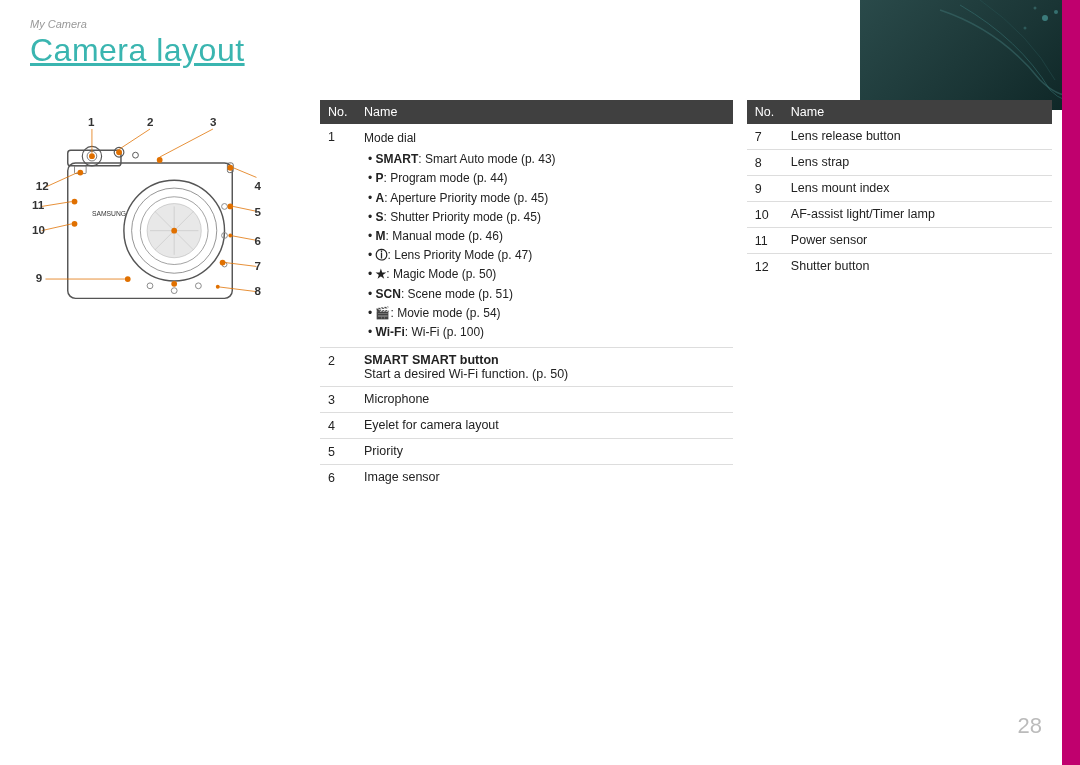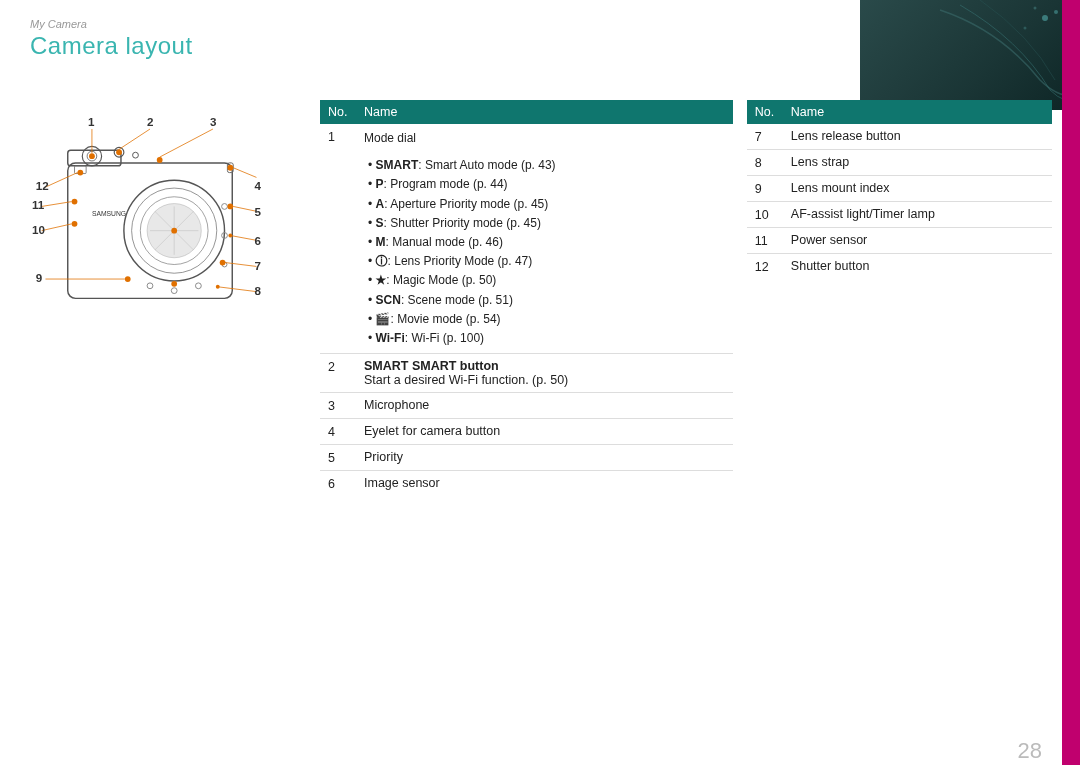--- a/index.html
+++ b/index.html
@@ -44,31 +44,32 @@
       color: #999;
       z-index: 5;
       font-style: italic;
     }
 
     
     .page-title {
       position: absolute;
       top: 32px;
       left: 30px;
-      font-size: 24px;
+      font-size: 32px;
       font-weight: 300;
       color: #3ab5b0;
       z-index: 5;
       letter-spacing: 0.5px;
+      text-decoration: underline;
     }
 
     
     .page-number {
       position: absolute;
-      bottom: 1px;
+      bottom: 26px;
       right: 38px;
       font-size: 22px;
       color: #bbb;
       z-index: 5;
     }
 
     
     .content-area {
       position: absolute;
       top: 100px;
@@ -103,21 +104,21 @@
       flex: 0.85;
     }
 
     table {
       width: 100%;
       border-collapse: collapse;
       font-size: 12.5px;
     }
 
     thead th {
-      background: #0f766e;
+      background: #404040;
       color: white;
       padding: 5px 8px;
       text-align: left;
       font-weight: normal;
       font-size: 12.5px;
     }
 
     thead th.col-no {
       width: 36px;
     }
@@ -142,21 +143,21 @@
       padding-top: 6px;
     }
 
     .mode-dial-content {
       font-size: 12px;
       line-height: 1.6;
     }
 
     .mode-dial-content .title {
       display: block;
-      margin-bottom: 8px;
+      margin-bottom: 2px;
     }
 
     .mode-dial-content .bullet {
       display: block;
       padding-left: 4px;
     }
 
     
     .camera-svg {
       width: 260px;
@@ -322,21 +323,21 @@
             <tr>
               <td class="no-cell">2</td>
               <td><span><strong>SMART SMART button</strong></span><br><span>Start a desired Wi-Fi function. (p. 50)</span></td>
             </tr>
             <tr>
               <td class="no-cell">3</td>
               <td><span>Microphone</span></td>
             </tr>
             <tr>
               <td class="no-cell">4</td>
-              <td><span>Eyelet for camera button</span></td>
+              <td><span>Eyelet for camera layout</span></td>
             </tr>
             <tr>
               <td class="no-cell">5</td>
               <td><span>Priority</span></td>
             </tr>
             <tr>
               <td class="no-cell">6</td>
               <td><span>Image sensor</span></td>
             </tr>
           </tbody>

